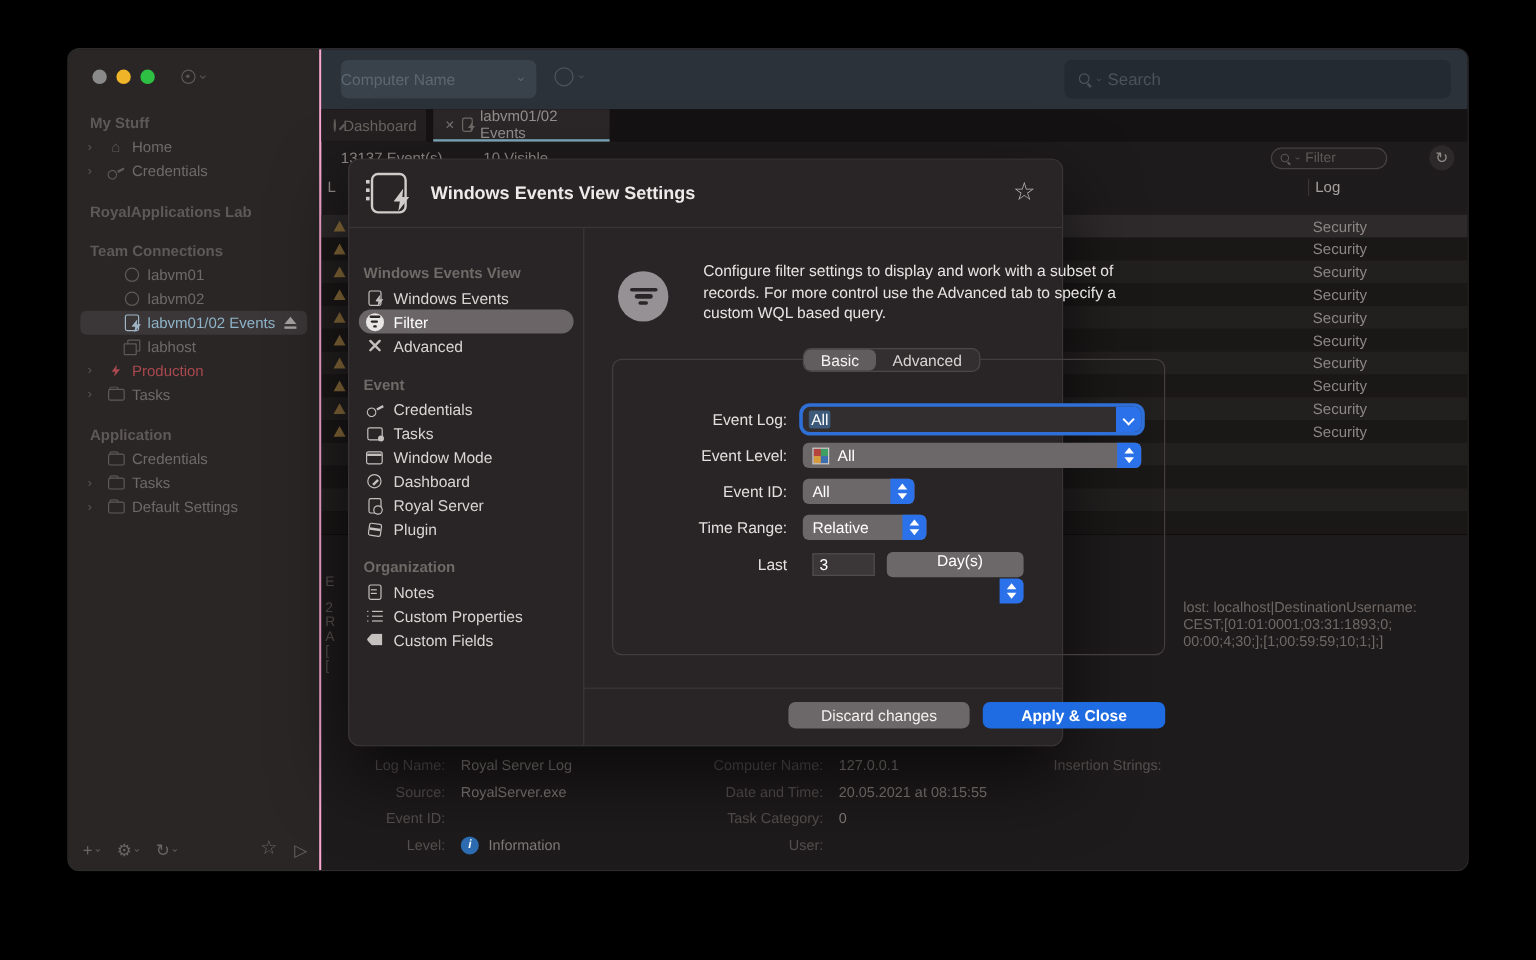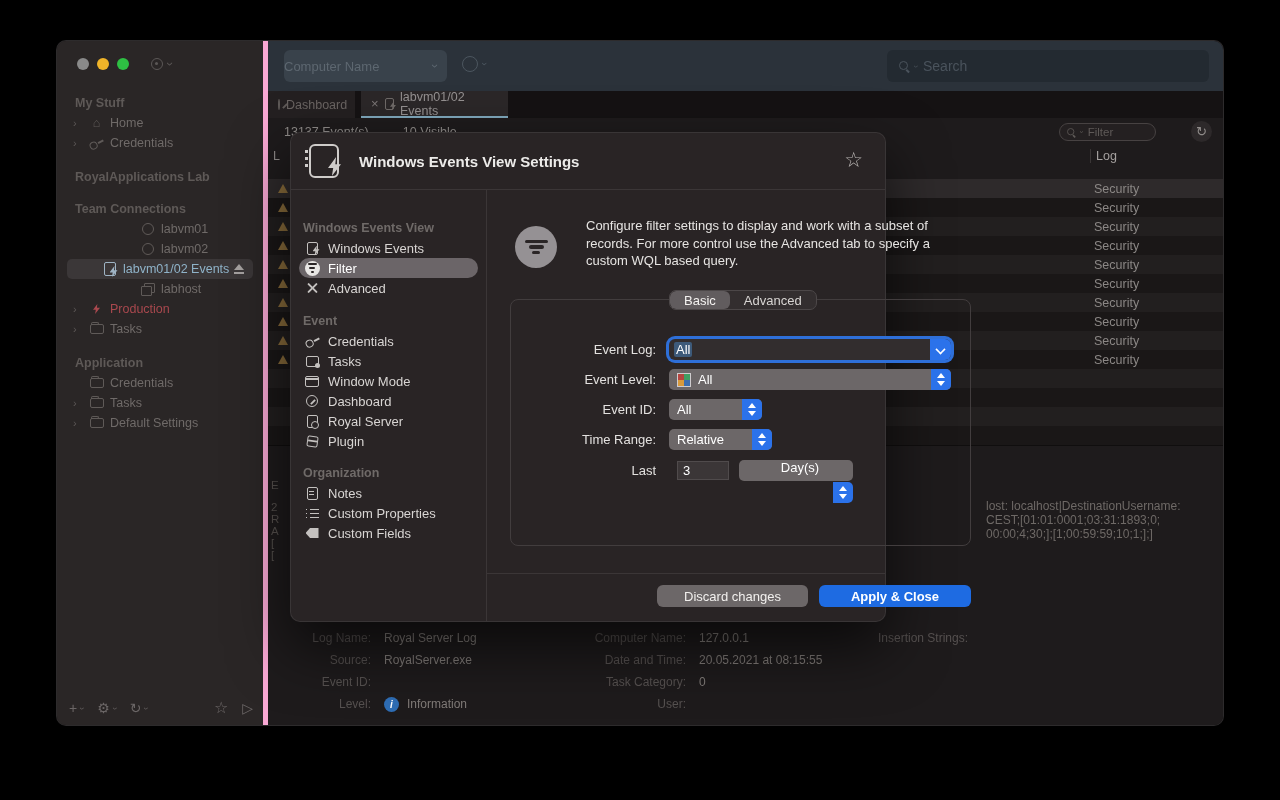--- a/index.html
+++ b/index.html
@@ -2,35 +2,35 @@
 <html><head>
 <meta charset="utf-8">
 <style>
   html,body{margin:0;padding:0;background:#000;}
   *{box-sizing:border-box;font-family:"Liberation Sans","DejaVu Sans",sans-serif;}
   .screen{position:relative;width:1280px;height:800px;background:#000;overflow:hidden;}
 
   
   .window{position:absolute;left:56px;top:40px;width:1168px;height:686px;background:#1e1b1c;
           border-radius:10px;box-shadow:0 30px 70px rgba(0,0,0,.75);border:1px solid rgba(255,255,255,.07);overflow:hidden;}
-  .sidebar{position:absolute;left:0;top:0;width:211px;height:100%;background:#2a2626;border-right:5px solid #f9a8d4;}
+  .sidebar{position:absolute;left:0;top:0;width:211px;height:100%;background:#2a2626;border-right:2px solid #f9a8d4;}
   .tl{position:absolute;top:17px;left:20px;display:flex;gap:8px;}
   .tl i{width:12px;height:12px;border-radius:50%;display:block;}
   .tl .g1{background:#8a8a8a;} .tl .g2{background:#f0b429;} .tl .g3{background:#2ec043;}
   .tl-target{position:absolute;left:94px;top:17px;color:#5b5756;display:flex;align-items:center;gap:5px;}
   .ring{display:inline-block;width:12px;height:12px;border:1.5px solid currentColor;border-radius:50%;position:relative;flex:none;}
   .ring.dot::after{content:"";position:absolute;left:3px;top:3px;width:3px;height:3px;background:currentColor;border-radius:50%;}
   .chev{font-size:12px;line-height:1;transform:rotate(90deg);display:inline-block;color:inherit;}
 
   .nav{position:absolute;left:0;right:0;top:52px;}
   .nrow{display:flex;align-items:center;height:20px;padding-left:16px;font-size:12.5px;color:#6f6a68;}
   .nrow .cv{width:15px;font-size:11px;color:#5c5756;flex:none;}
   .nrow .ic{width:17px;margin-right:5px;color:#5f5a58;display:flex;justify-content:center;flex:none;position:relative;}
   .nhead{height:20px;display:flex;align-items:center;padding-left:18px;font-size:12.5px;font-weight:700;color:#5e5957;}
-  .nrow.child{padding-left:67px;margin-left:15px;}
+  .nrow.child{padding-left:44px;}
   .gap14{height:14px;} .gap12{height:12px;}
   .nrow.sel{background:#3b3738;border-radius:5px;margin:0 10px;padding-left:34px;color:#8fb3c9;}
   .nrow.sel .ic{color:#9fb4c4;}
   .nrow.blue{color:#7d9cb5;} .nrow.blue .ic{color:#7d9cb5;}
   .nrow.red{color:#a9484e;} .nrow.red .ic{color:#a9484e;}
   .eject{margin-left:auto;margin-right:8px;position:relative;width:12px;height:10px;color:#a5a1a0;}
   .eject::before{content:"";position:absolute;left:1px;top:0;border-left:5px solid transparent;border-right:5px solid transparent;border-bottom:6px solid currentColor;}
   .eject::after{content:"";position:absolute;left:1px;bottom:0;width:10px;height:2px;background:currentColor;}
   .side-foot{position:absolute;bottom:6px;left:12px;right:10px;height:22px;display:flex;align-items:center;color:#6b6666;font-size:14px;}
   .side-foot .grp{display:flex;align-items:center;gap:3px;margin-right:14px;}

